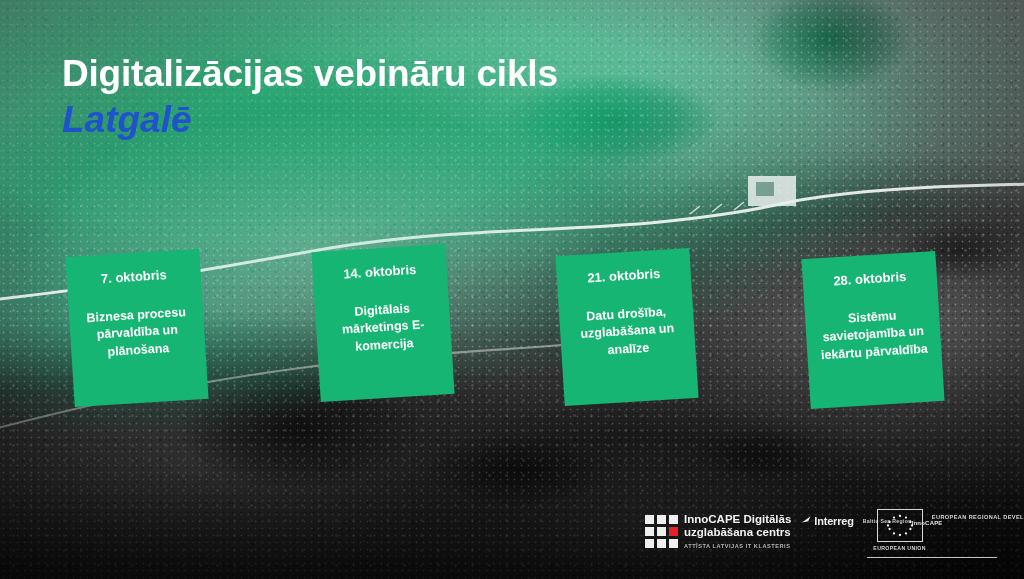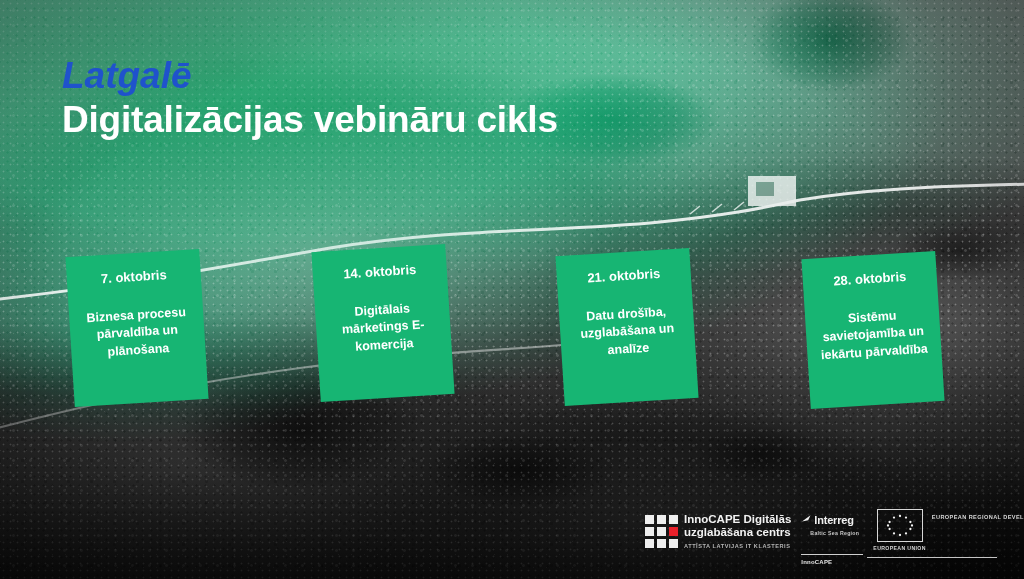--- a/index.html
+++ b/index.html
@@ -189,23 +189,24 @@
     font-size: 5.6px;
     font-weight: bold;
     letter-spacing: .55px;
     margin-top: 3px;
     white-space: nowrap;
   }
 
   
   #logo-interreg {
     display: flex;
-    flex-direction: column;
+    flex-direction: row;
     padding-top: 6px;
     width: 62px;
+    align-items: center;
   }
   #interreg-top { display: flex; align-items: center; gap: 2px; }
   #interreg-word {
     color: #f0f0f0;
     font-size: 11px;
     font-weight: bold;
     letter-spacing: -.2px;
   }
   #interreg-sub {
     color: #c9c9c9;
@@ -286,22 +287,22 @@
       <path d="M690 214 L 700 206 M 712 212 L 722 204 M 734 210 L 744 202" stroke="#ededed" stroke-width="1.6" opacity=".8"></path>
       <rect x="748" y="176" width="48" height="30" fill="#e9e9e9" opacity=".85"></rect>
       <rect x="756" y="182" width="18" height="14" fill="#6e6e6e" opacity=".9"></rect>
     </svg>
   </div>
   <div class="bg-layer" id="bg-green"></div>
   <div class="bg-layer" id="bg-green2"></div>
   <div class="bg-layer" id="bg-vignette"></div>
 
   <div id="headline">
+    <span id="title-main">Digitalizācijas vebināru cikls</span>
     <span id="title-accent">Latgalē</span>
-    <span id="title-main">Digitalizācijas vebināru cikls</span>
   </div>
 
   <div id="cards">
 
     <div class="card" id="card-1">
       <span class="card-date">7. oktobris</span>
       <span class="card-topic">Biznesa procesu pārvaldība un plānošana</span>
     </div>
 
     <div class="card" id="card-2">

